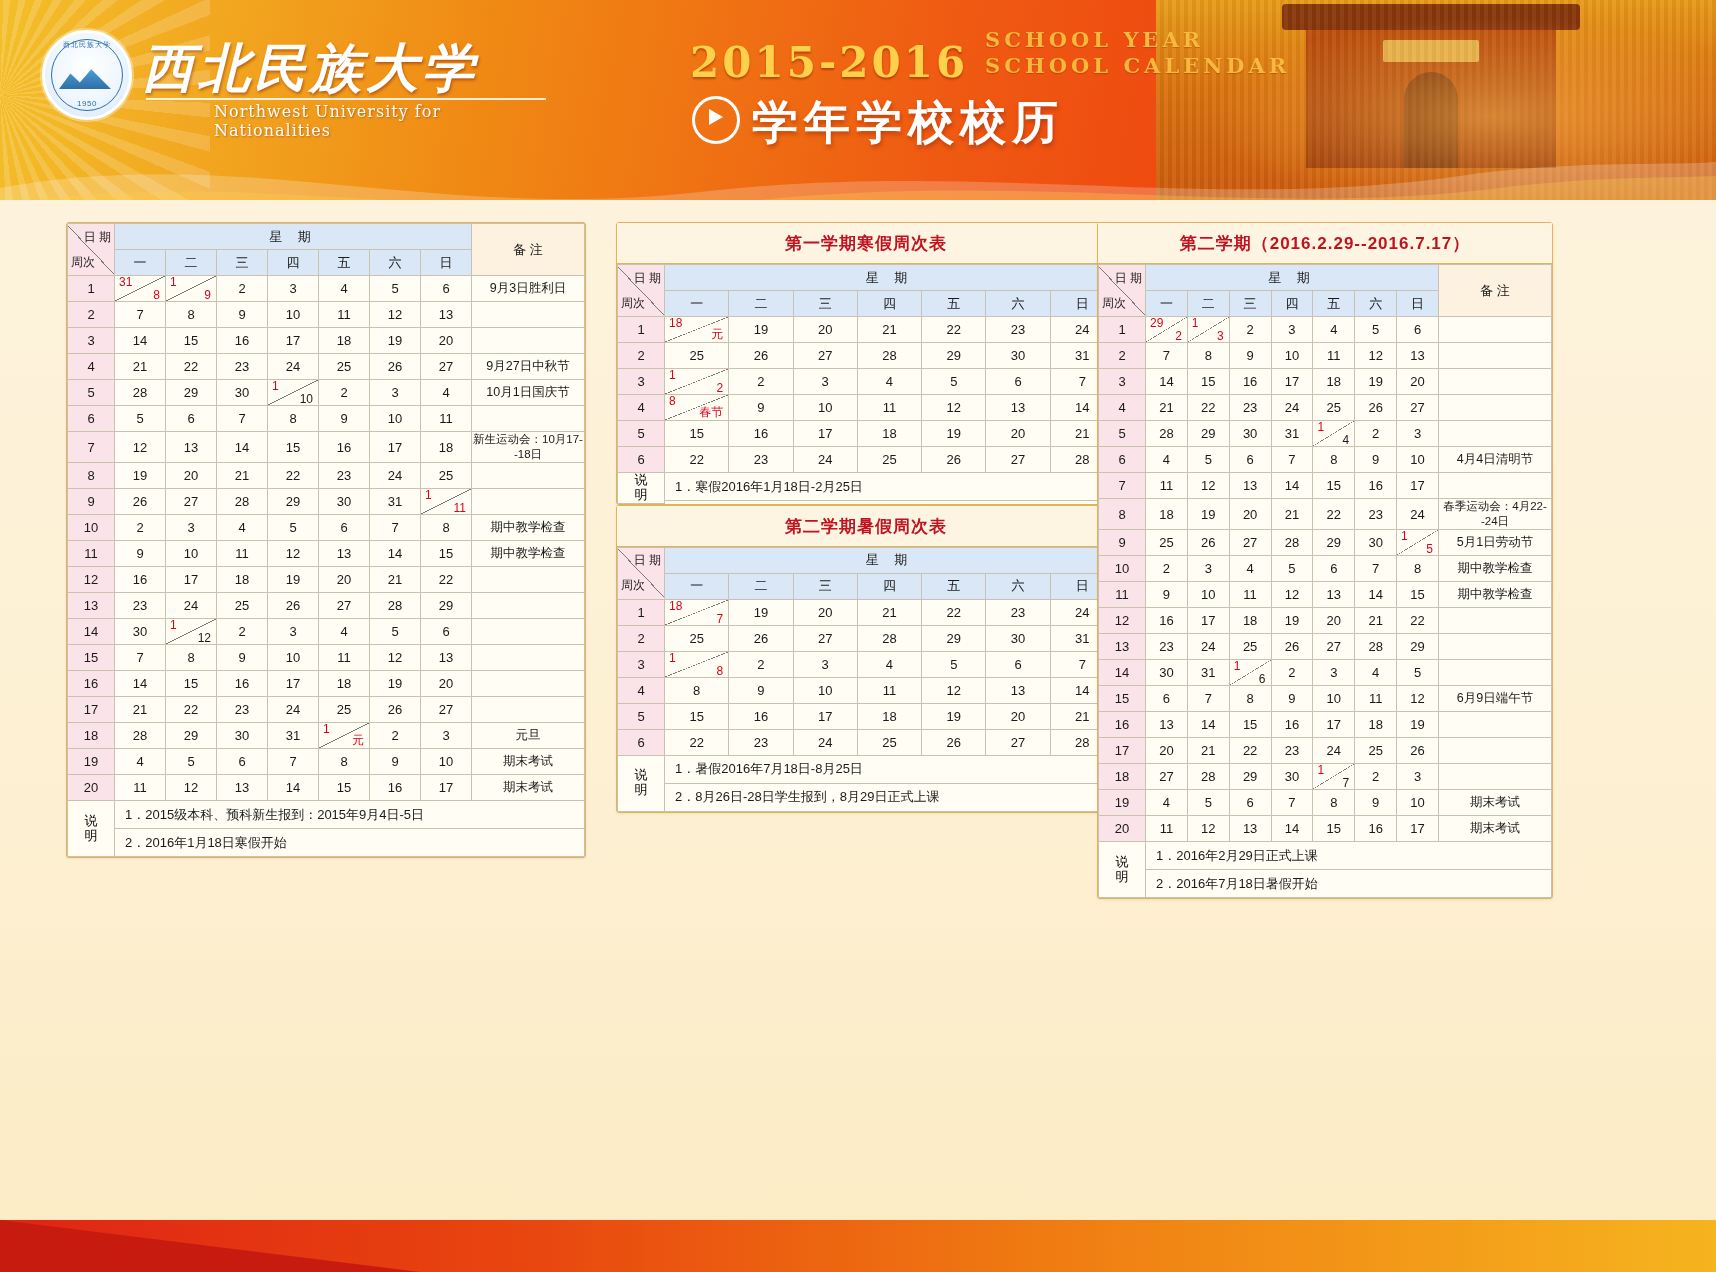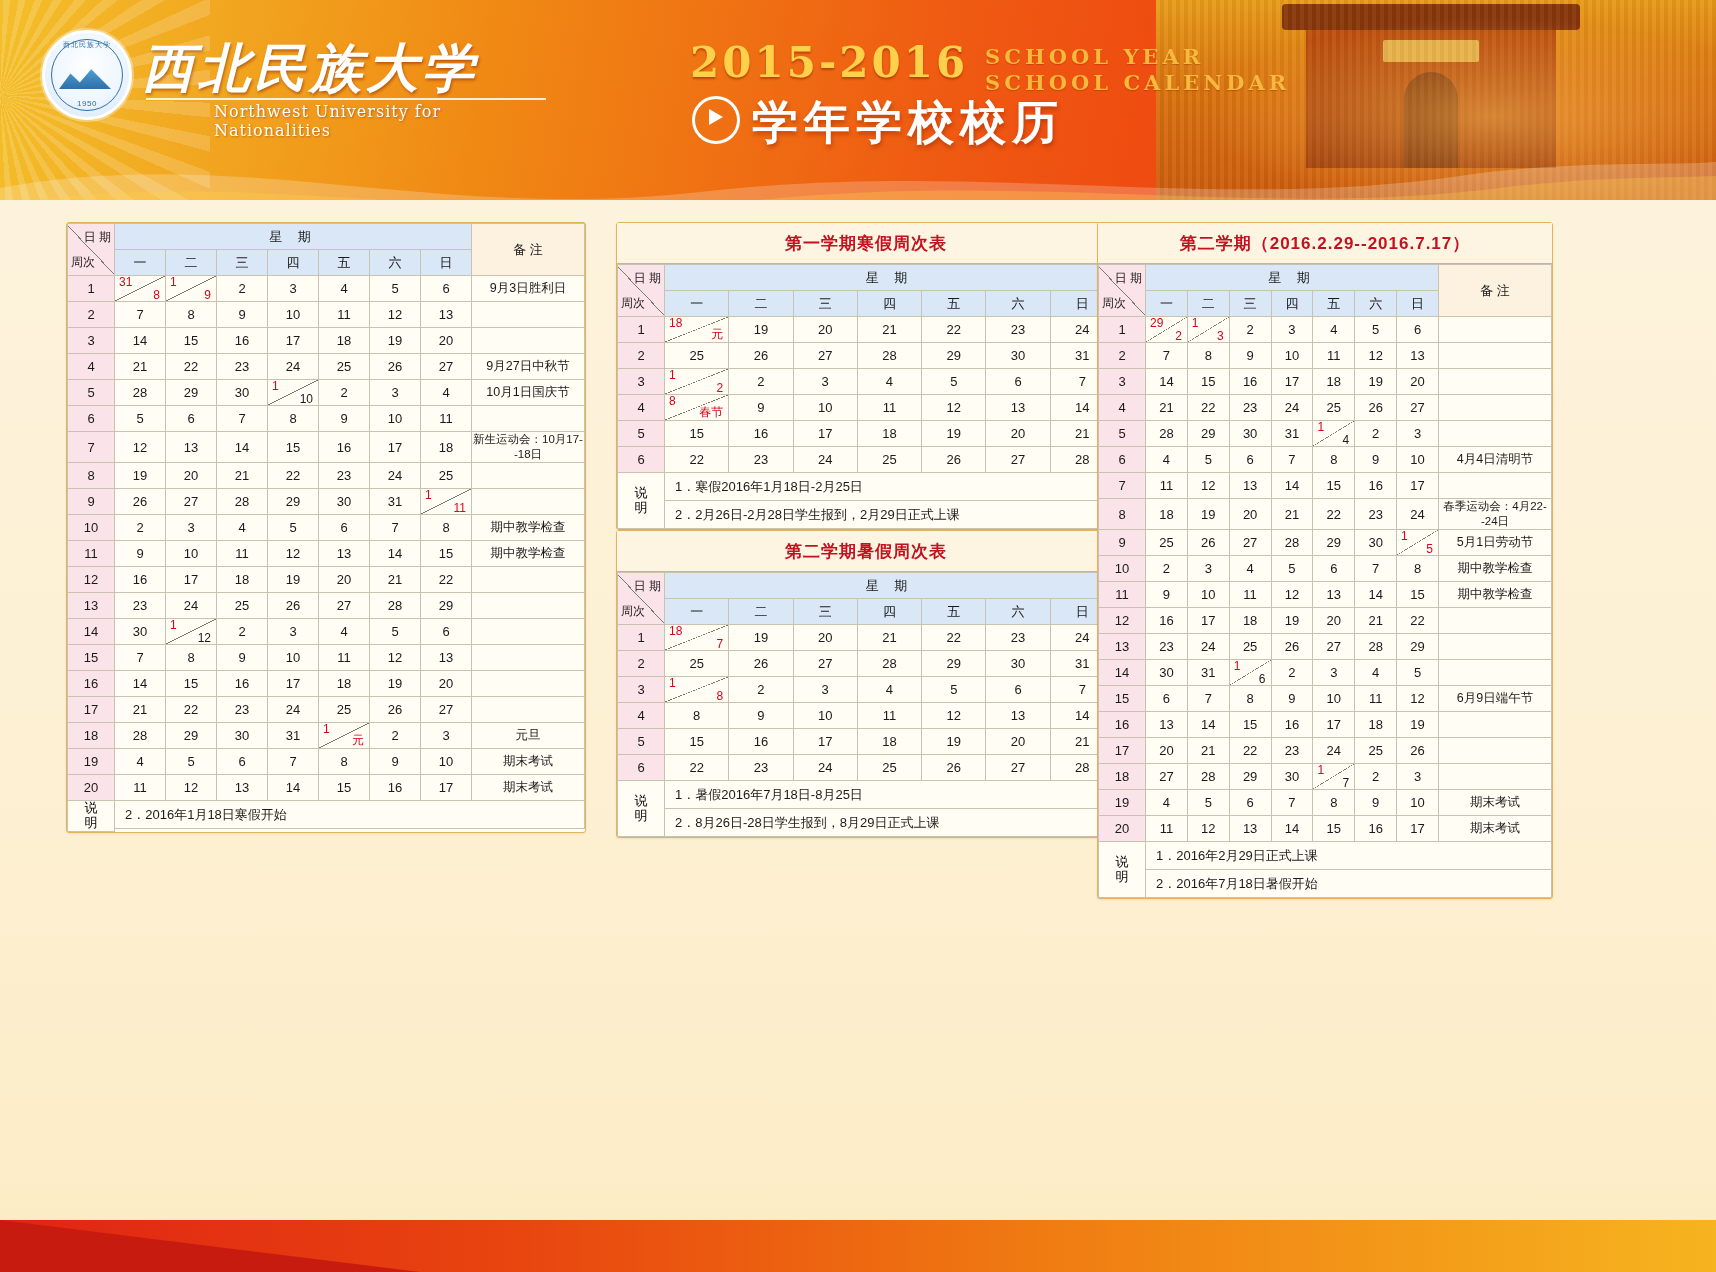--- a/index.html
+++ b/index.html
@@ -85,21 +85,21 @@
   .logo-rule{
     position:absolute;left:104px;top:70px;width:400px;height:2px;background:rgba(255,255,255,.85);
   }
   .title-years{
     position:absolute;left:690px;top:38px;
     font-family:"DejaVu Serif","Liberation Serif",serif;
     font-size:42px;font-weight:bold;color:#ffd04a;letter-spacing:3px;
     text-shadow:0 2px 2px rgba(140,30,0,.5);
   }
   .title-en{
-    position:absolute;left:985px;top:44px;
+    position:absolute;left:985px;top:27px;
     font-family:"DejaVu Serif","Liberation Serif",serif;
     font-size:21px;font-weight:bold;color:#f6b93c;letter-spacing:4px;line-height:1.25;
     text-shadow:0 1px 1px rgba(140,30,0,.35);
   }
   .title-cn{
     position:absolute;left:752px;top:92px;
     font-family:"DejaVu Serif","Liberation Serif",serif;
     font-size:46px;font-weight:bold;color:#ffffff;letter-spacing:6px;
     text-shadow:1px 3px 4px rgba(150,35,0,.5);
   }
@@ -480,20 +480,21 @@
               <td>15</td>
               <td class="red">16</td>
               <td class="red">17</td>
               <td class="note">期末考试</td>
             </tr>
           </tbody>
       </table>
       <div class="exp">
         <div class="lab">说<br>明</div>
         <div class="lines">
+            <div class="line">1．2015级本科、预科新生报到：2015年9月4日-5日</div>
             <div class="line">2．2016年1月18日寒假开始</div>
           </div>
       </div>
     </div>
   </div>
 
   <div class="col" style="left:616px;top:22px;width:500px;">
     <div class="panel">
       <div class="panel-title">第一学期寒假周次表</div>
       <table class="cal">
@@ -590,21 +591,20 @@
               <td class="red">26</td>
               <td class="red">27</td>
               <td class="red">28</td>
             </tr>
           </tbody>
       </table>
       <div class="exp">
         <div class="lab">说<br>明</div>
         <div class="lines">
             <div class="line">1．寒假2016年1月18日-2月25日</div>
-            <div class="line">2．2月26日-2月28日学生报到，2月29日正式上课</div>
           </div>
       </div>
     </div>
 
     <div class="panel" style="">
       <div class="panel-title">第二学期暑假周次表</div>
       <table class="cal">
         <tbody>
           <tr>
             <td class="hdr-date" rowspan="2">

